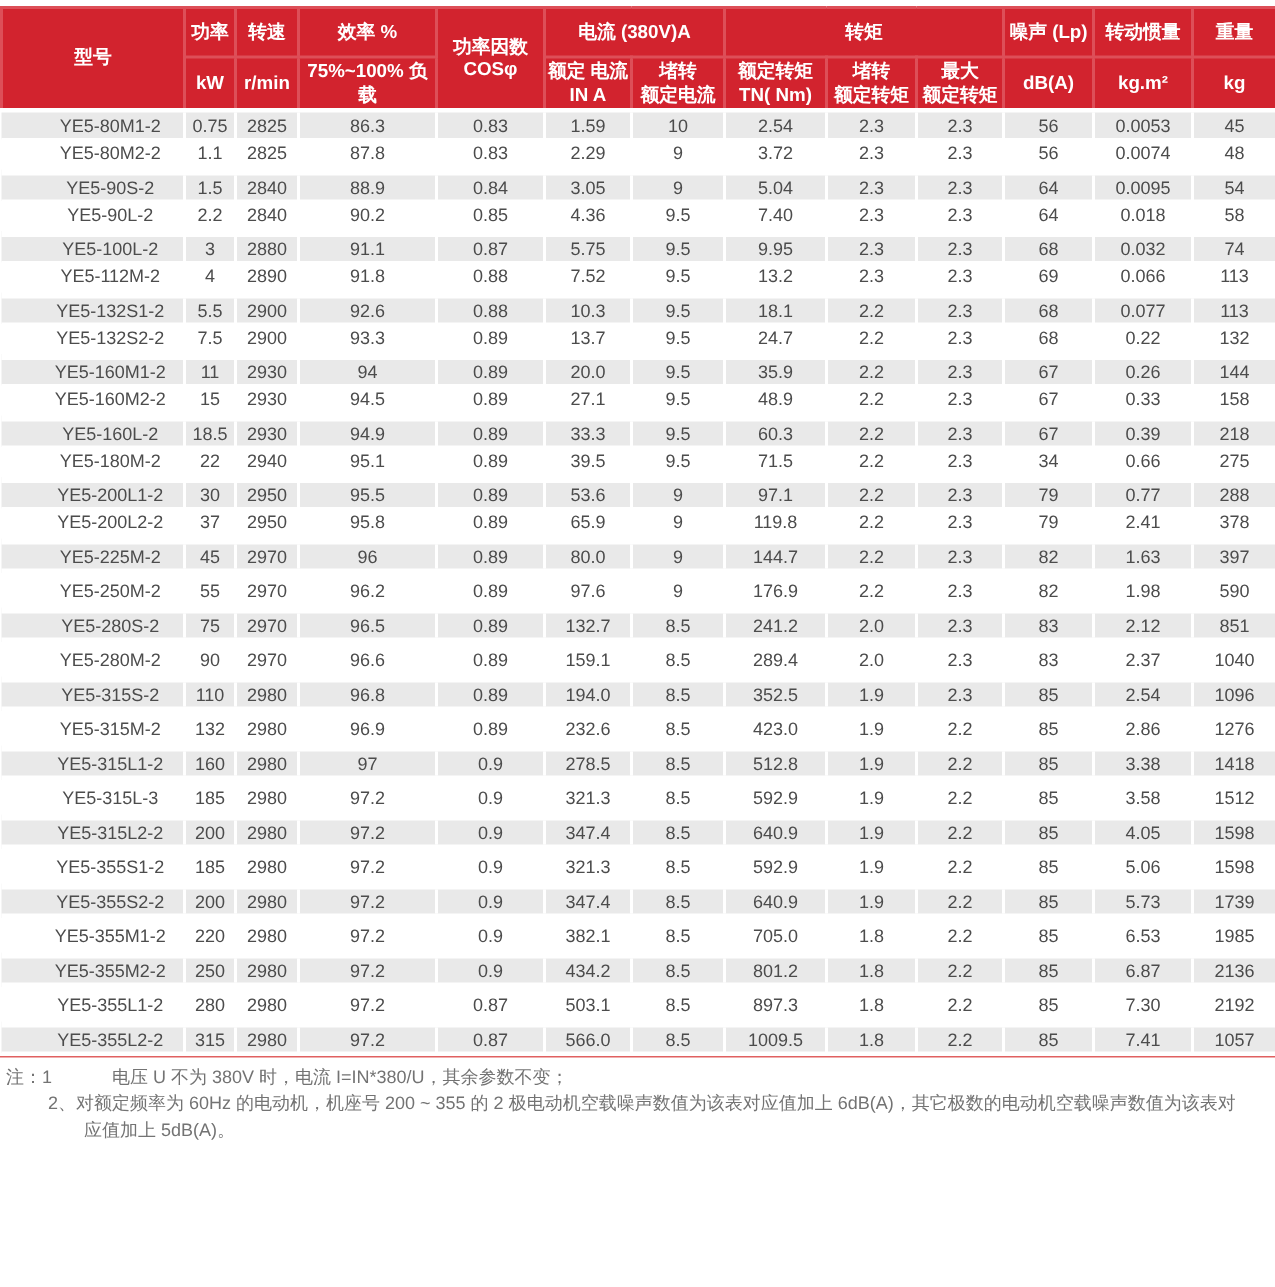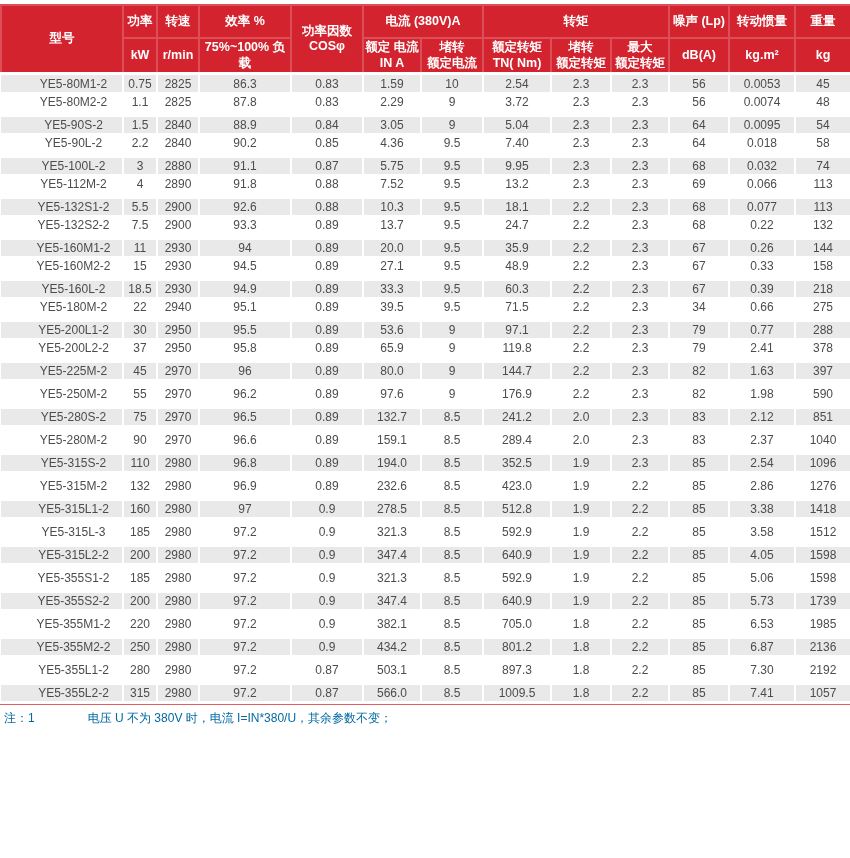--- a/index.html
+++ b/index.html
@@ -55,27 +55,27 @@
     padding-left:26px;
   }
   .red-rule{
     width:850px;
     height:0;
     border-top:1px solid var(--rule-red);
     margin-top:1px;
   }
   .notes{
     font-size:12px;
-    color:#0369a1;
+    color:#737373;
     line-height:1.45;
     padding:5px 22px 4px 4px;
   }
   .note-line1{display:flex;}
   .note-label{flex:0 0 auto;}
-  .note-text{margin-left:53px;}
+  .note-text{margin-left:40px;}
   .note2{
     padding-left:52px;
     text-indent:-24px;
   }
 </style>
 </head>
 <body>
 
 <table class="spec">
   <colgroup>
@@ -565,13 +565,14 @@
     </tbody>
 </table>
 
 <div class="red-rule"></div>
 
 <div class="notes">
   <div class="note-line1">
     <span class="note-label">注：1</span>
     <span class="note-text">电压 U 不为 380V 时，电流 I=IN*380/U，其余参数不变；</span>
   </div>
+  <div class="note2">2、对额定频率为 60Hz 的电动机，机座号 200 ~ 355 的 2 极电动机空载噪声数值为该表对应值加上 6dB(A)，其它极数的电动机空载噪声数值为该表对应值加上 5dB(A)。</div>
 </div>
 
 </body></html>

